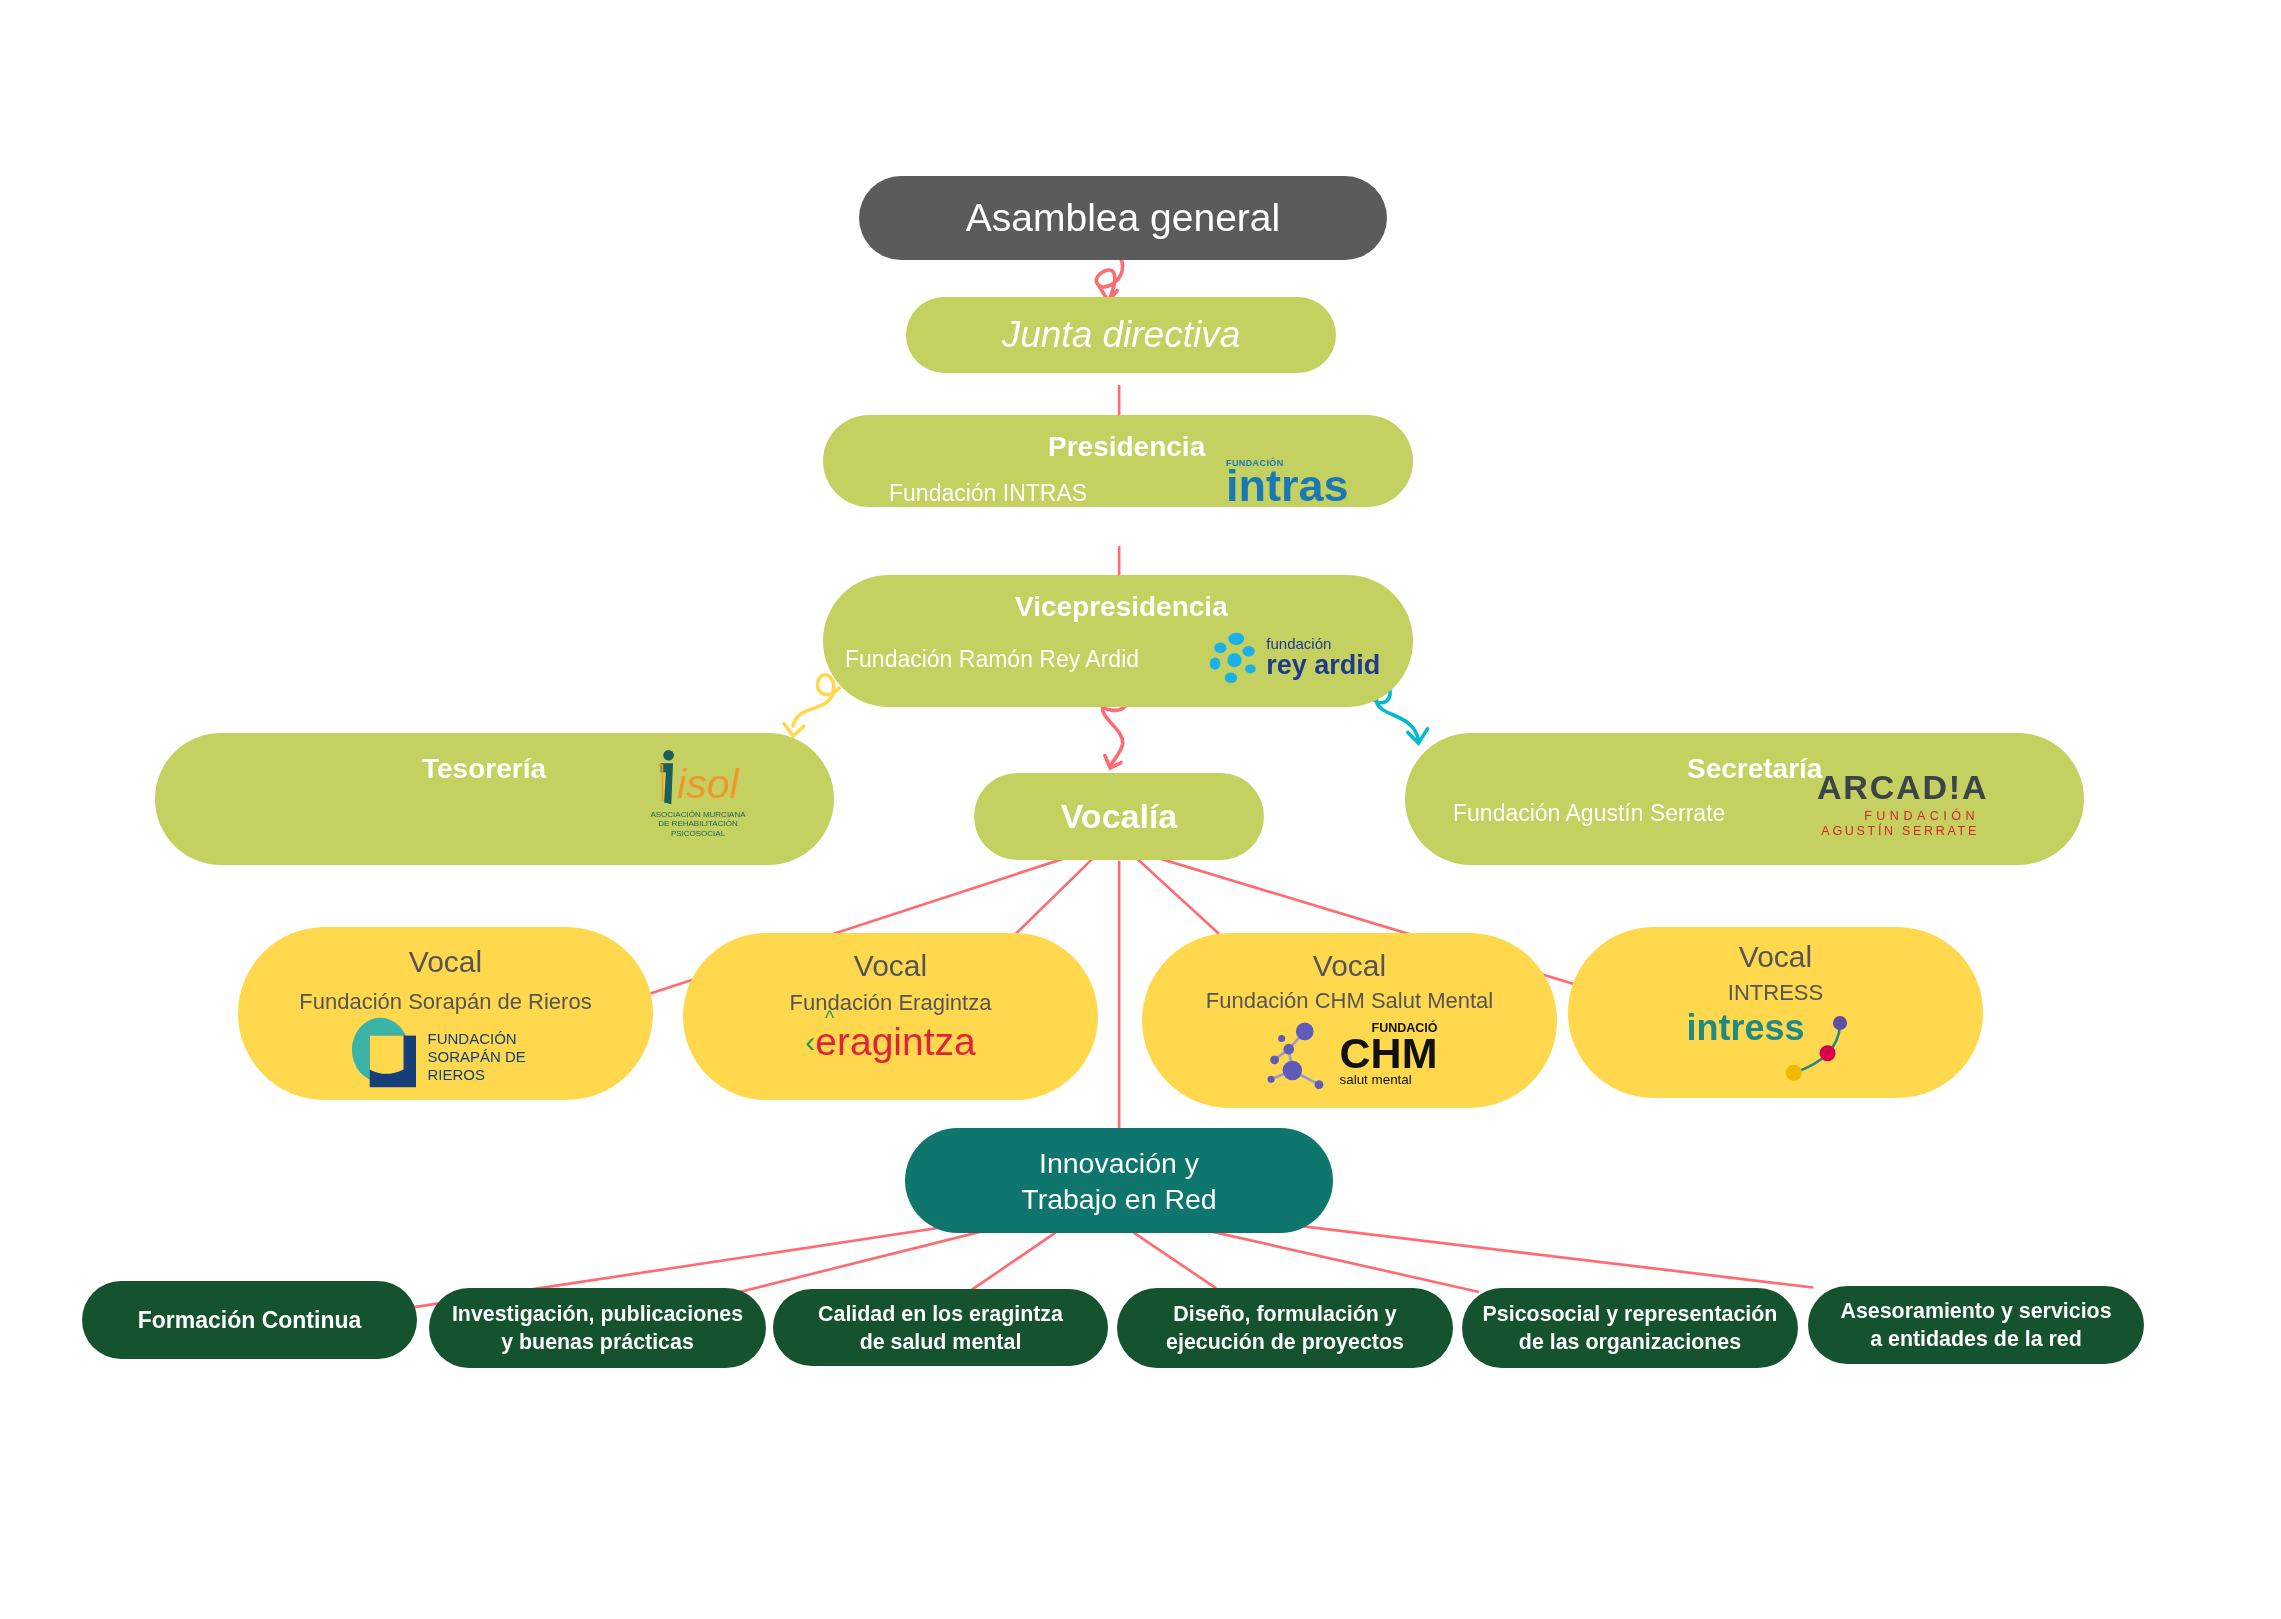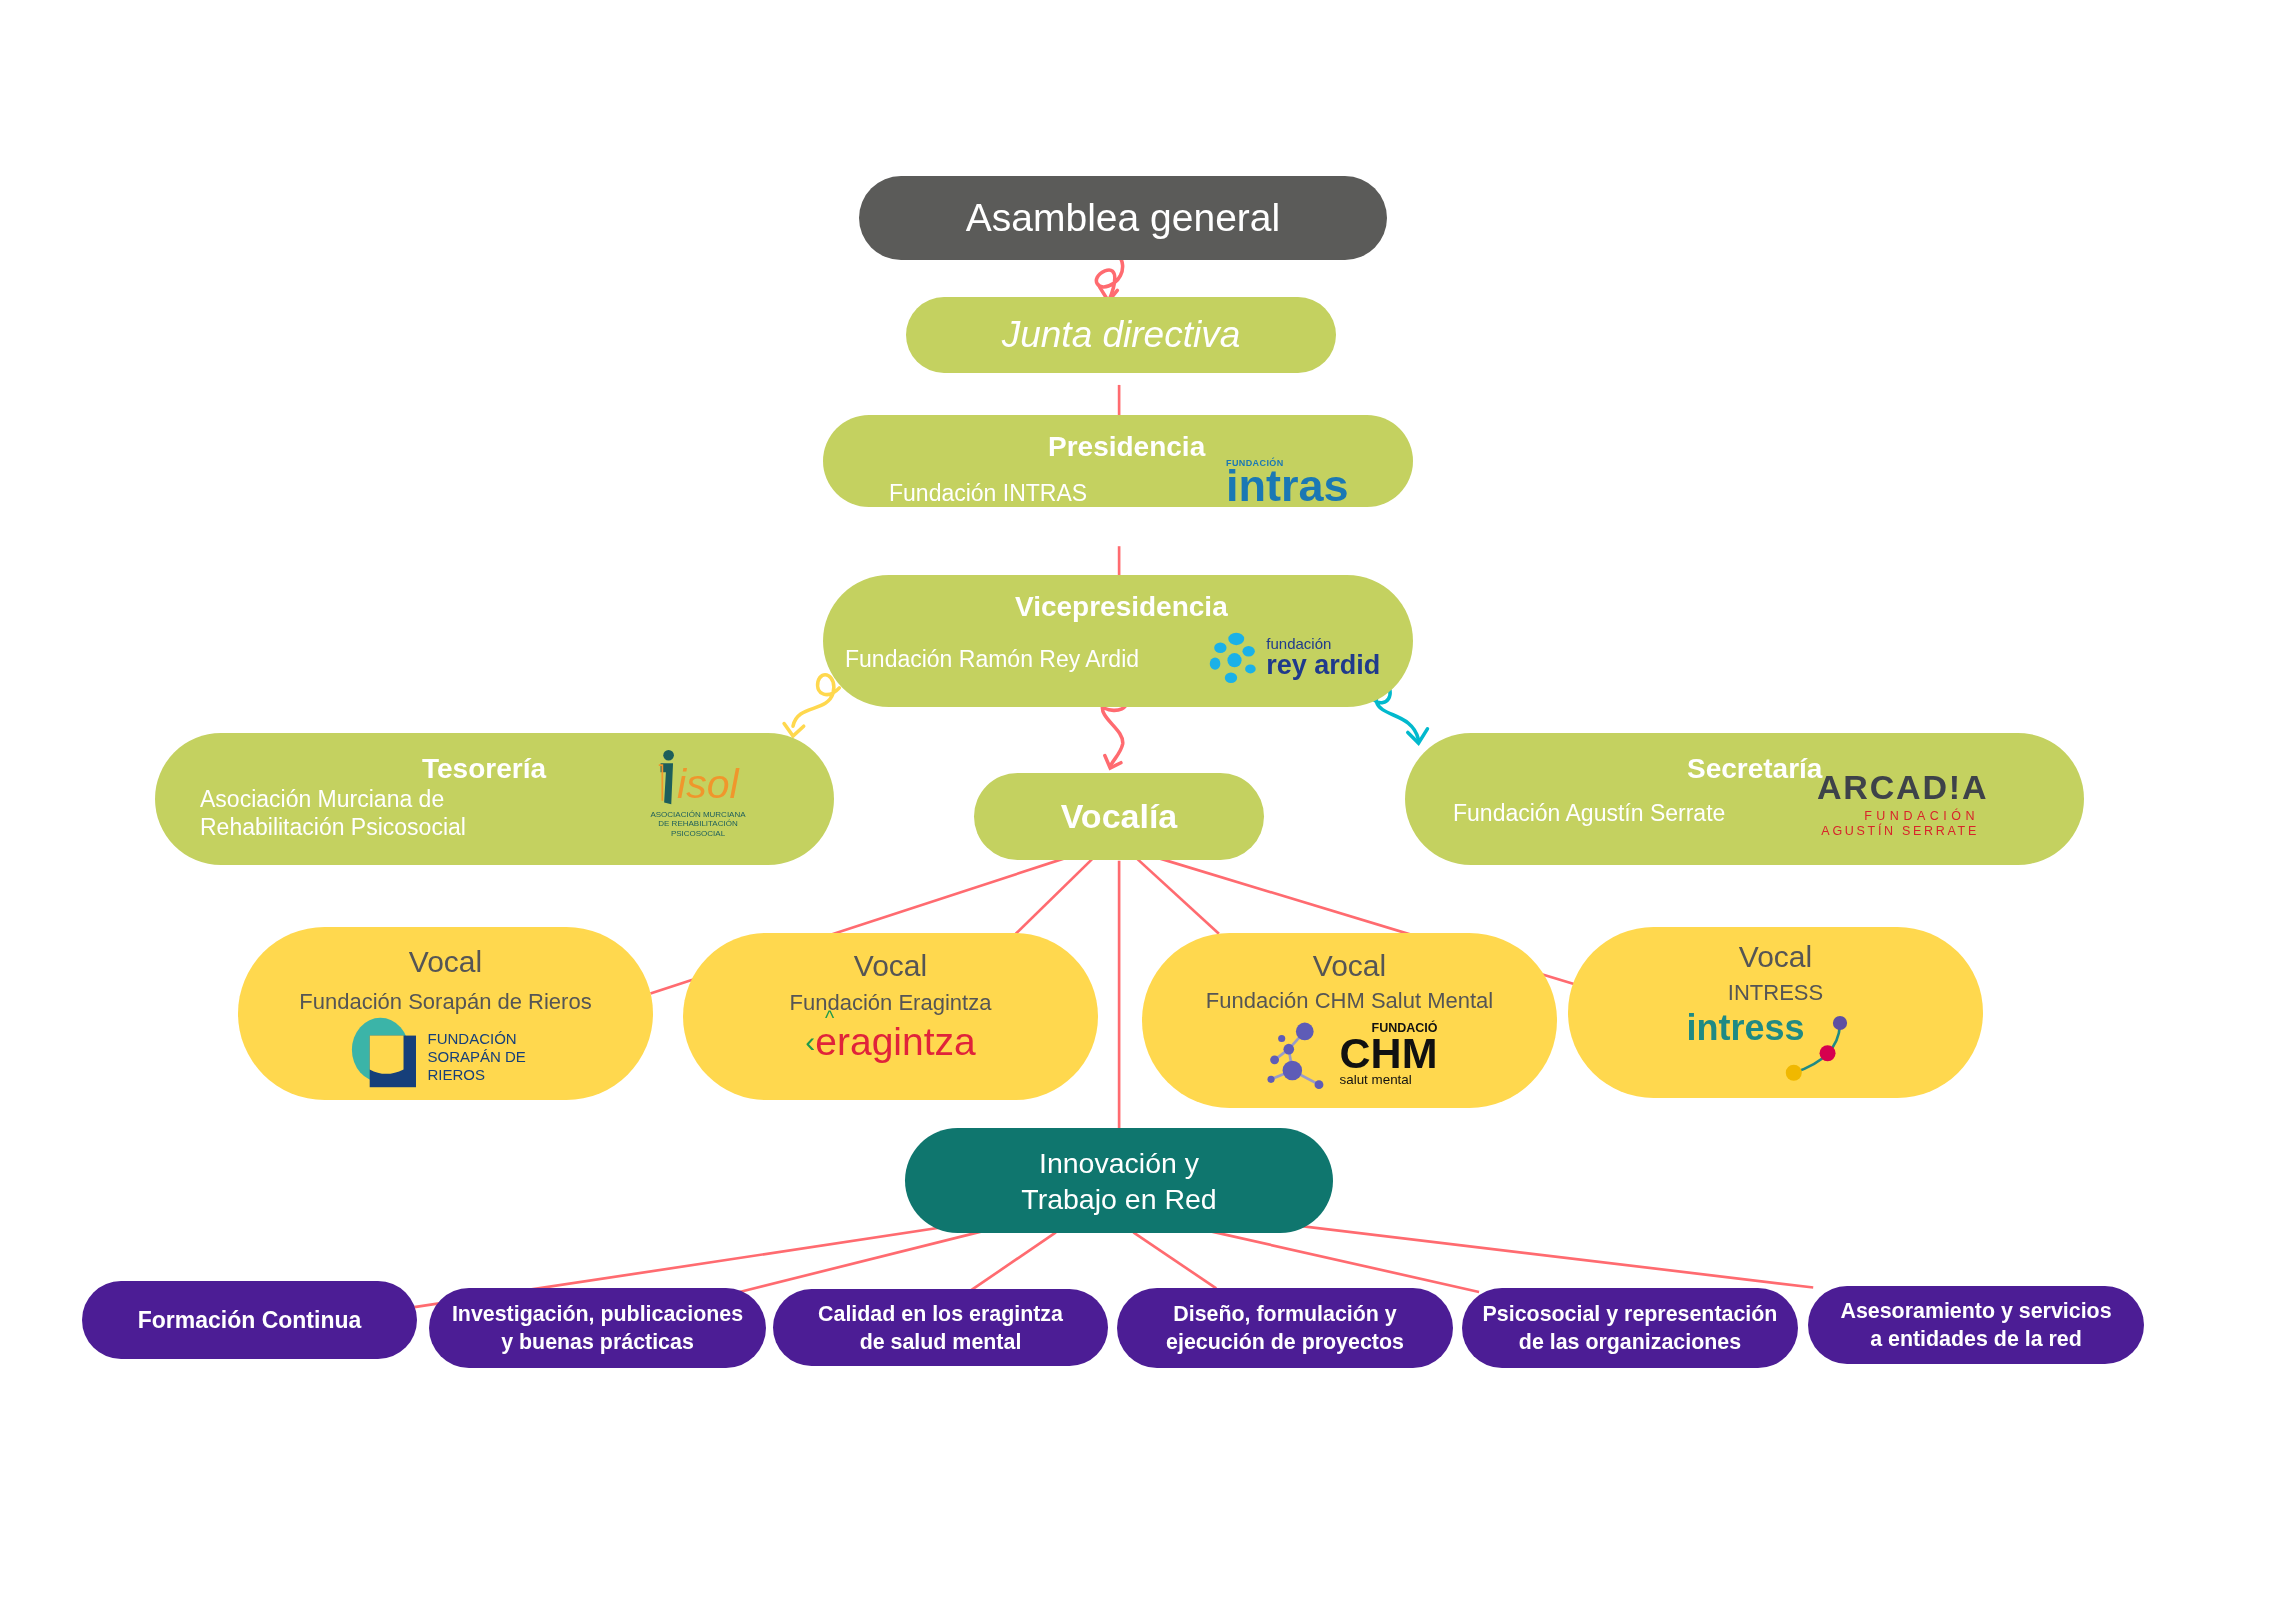--- a/index.html
+++ b/index.html
@@ -3,21 +3,21 @@
 <meta charset="utf-8">
 <style>
   html, body { margin:0; padding:0; background:#ffffff; }
   body { width:2281px; height:1619px; position:relative; overflow:hidden; font-family:"Liberation Sans", "DejaVu Sans", sans-serif; }
   #connectors { position:absolute; left:0; top:0; width:2281px; height:1619px; z-index:0; }
   .node { position:absolute; box-sizing:border-box; border-radius:890px; z-index:1; }
   .dark { background:#5b5b59; color:#ffffff; }
   .green { background:#c4d160; color:#ffffff; }
   .yellow { background:#ffd84e; color:#555555; }
   .coral { background:#0f766e; color:#ffffff; }
-  .teal { background:#4c1d95; color:#ffffff; }
+  .teal { background:#14532d; color:#ffffff; }
   .center-text { display:flex; align-items:center; justify-content:center; text-align:center; }
 
   #asamblea { left:859px; top:176px; width:528px; height:84px; font-size:39px; }
   #junta { left:906px; top:297px; width:430px; height:76px; font-size:37px;font-style:italic; }
   #presidencia { left:823px; top:415px; width:590px; height:92px; }
   #vicepresidencia { left:823px; top:575px; width:590px; height:132px; }
   #tesoreria { left:155px; top:733px; width:679px; height:132px; }
   #vocalia { left:974px; top:773px; width:290px; height:87px; font-size:34px; font-weight:bold; }
   #secretaria { left:1405px; top:733px; width:679px; height:132px; }
 
@@ -112,24 +112,20 @@
     </svg>
     <div style="margin-left:5.3px;">
       <div style="font-size:15px; color:#1f3a8c; line-height:16px;">fundación</div>
       <div style="font-size:27px; color:#1f3a8c; font-weight:bold; line-height:27px;">rey ardid</div>
     </div>
   </div>
 </div>
 
 <div id="tesoreria" class="node green">
   <span class="role-title" style="left:267px; top:19.6px;">Tesorería</span>
-  <div class="org-name" style="left:45px; top:52px;">
-    <div>Asociación Murciana de</div>
-    <div>Rehabilitación Psicosocial</div>
-  </div>
   <div class="logo" style="left:485px; top:16px; width:116px; text-align:center;">
     <div style="display:flex; align-items:flex-end; justify-content:center;">
       <svg width="19.6" height="57" viewBox="0 0 22 64">
         <circle cx="13" cy="7" r="6" fill="#1d5e5b"></circle>
         <path d="M4 16 L18 16 L16 62 L8 60 L10 26 L4 26 Z" fill="#1d5e5b"></path>
         <path d="M2 18 L6 18 L6 58" fill="none" stroke="#f0962c" stroke-width="2"></path>
       </svg>
       <span style="font-size:41px; color:#f0962c; font-style:italic; line-height:43px;">isol</span>
     </div>
     <div style="font-size:8px; color:#1d5e5b; line-height:9.8px; margin-top:3.6px;">ASOCIACIÓN MURCIANA</div>

